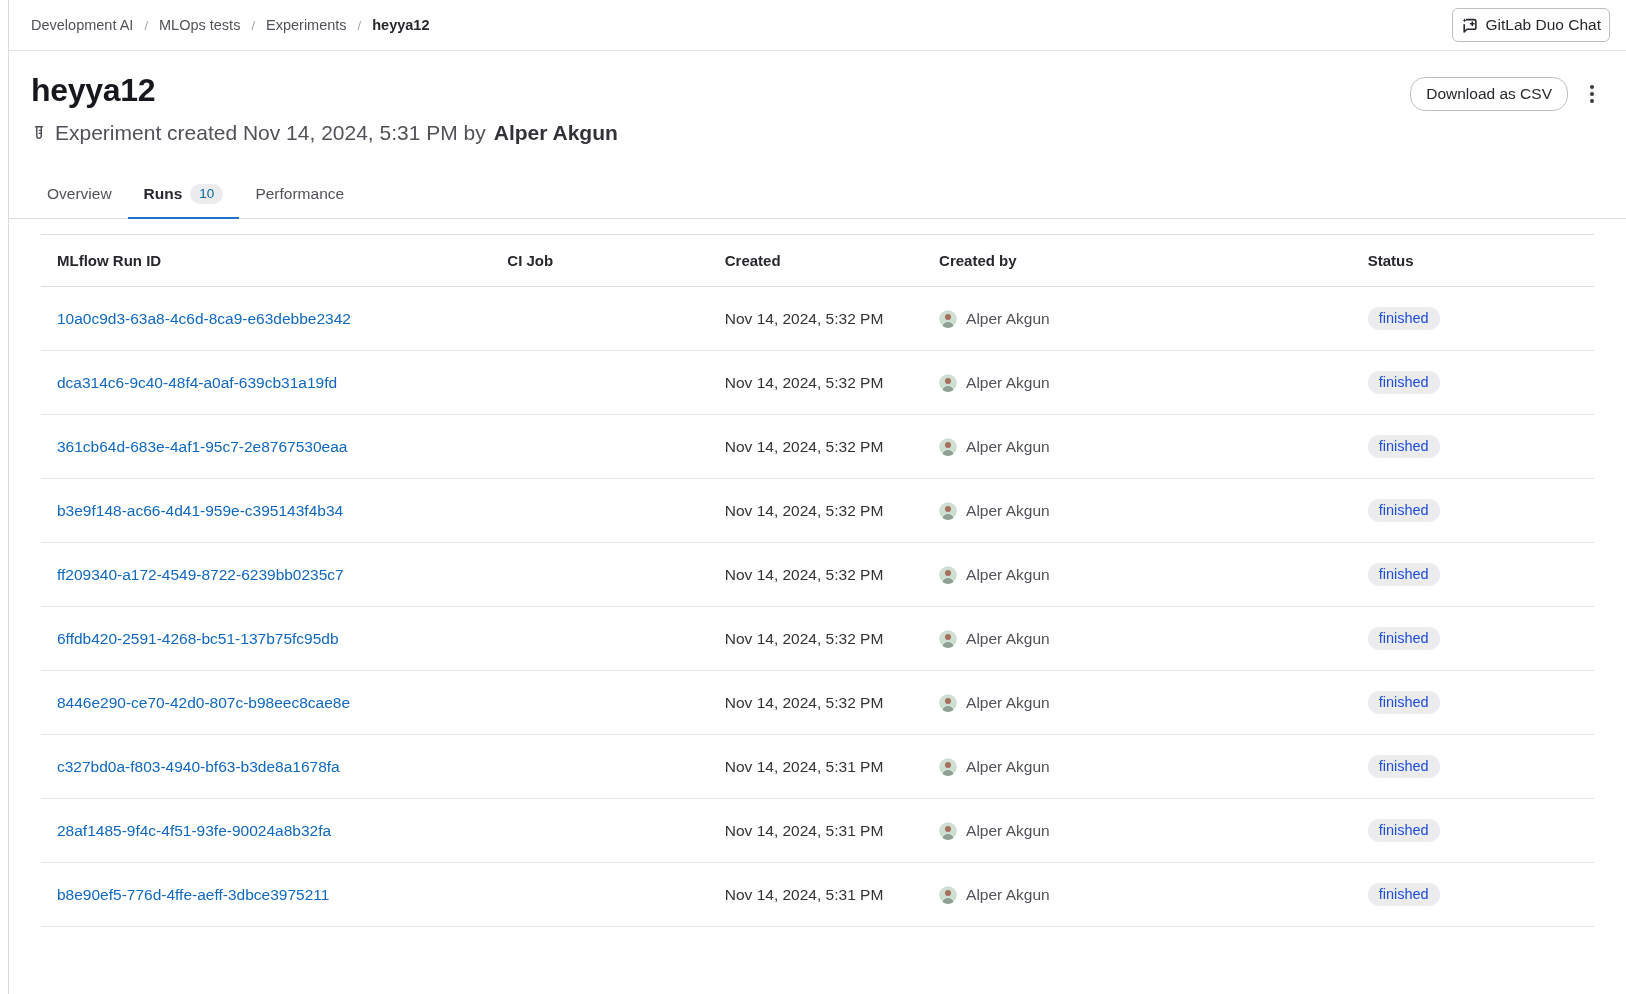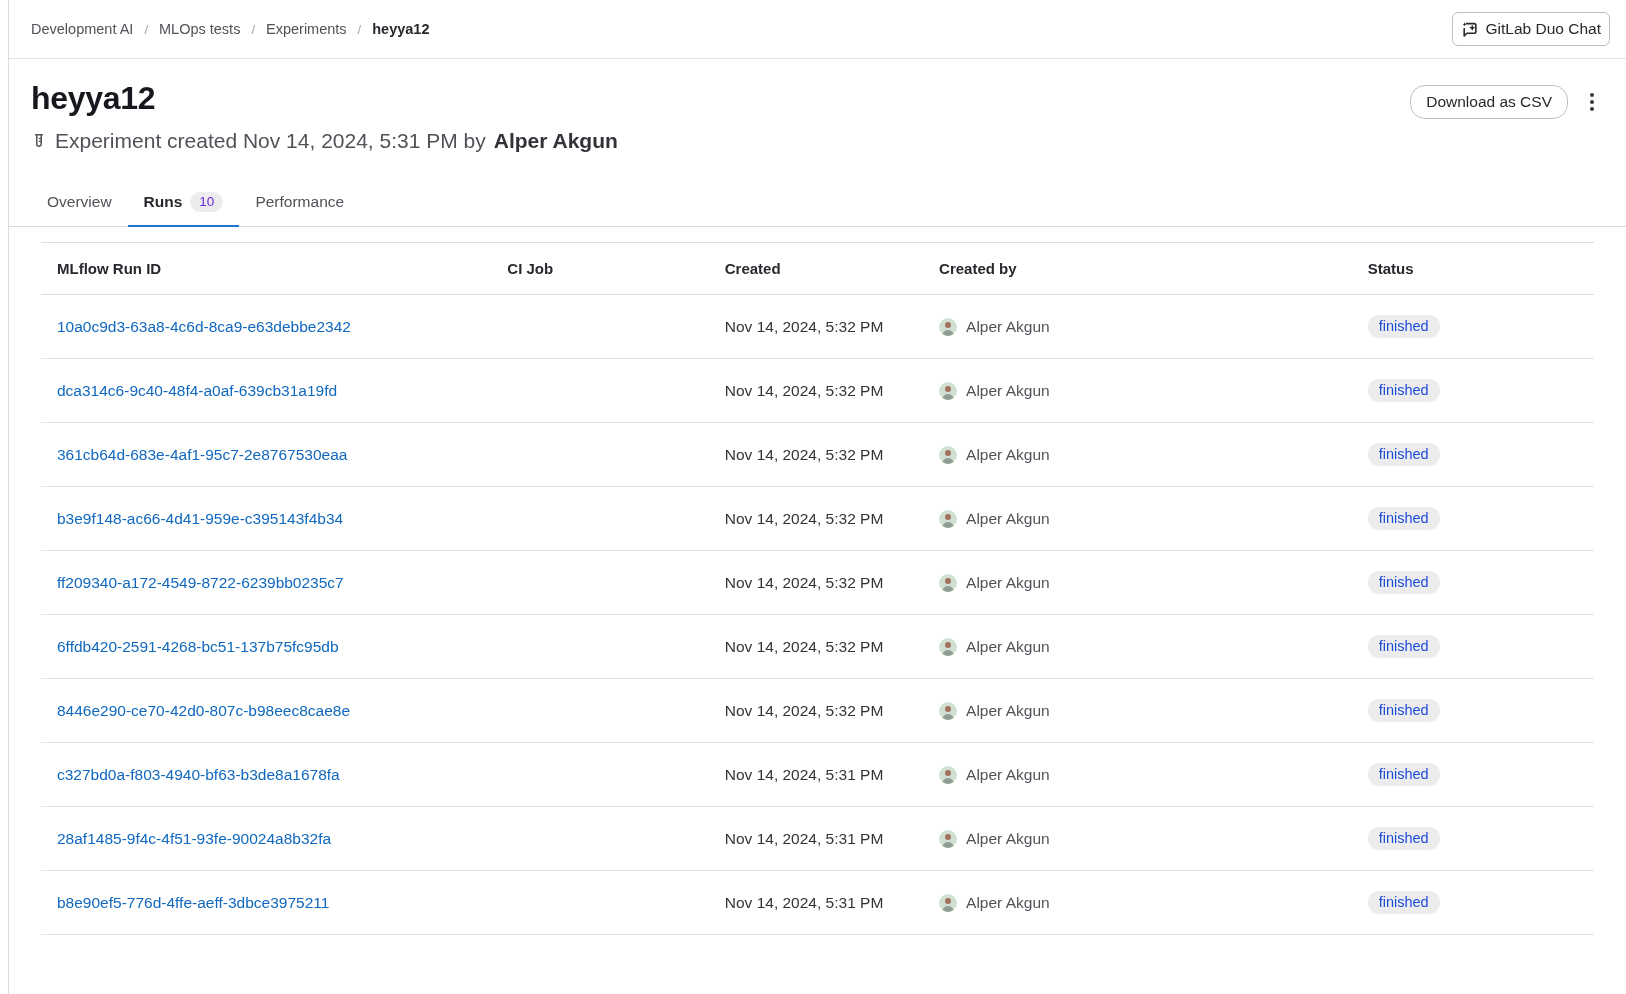--- a/index.html
+++ b/index.html
@@ -1,21 +1,21 @@
 <!DOCTYPE html>
 <html><head>
 <meta charset="utf-8">
 <style>
   * { margin:0; padding:0; box-sizing:border-box; }
   html,body { width:1626px; height:994px; background:#ffffff;
     font-family:"Liberation Sans", sans-serif; color:#333238; }
   .page { margin-left:8px; border-left:1px solid #dcdcde; min-height:994px; background:#fff; }
 
   
-  .breadcrumb-bar { height:59px; display:flex; align-items:center; justify-content:space-between;
+  .breadcrumb-bar { height:51px; display:flex; align-items:center; justify-content:space-between;
     padding:0 16px 0 22px; border-bottom:1px solid #e2e2e4; }
   .breadcrumb { display:flex; align-items:center; gap:11px; font-size:14.5px; color:#535158; }
   .crumb { cursor:pointer; }
   .crumb.last { color:#28272d; font-weight:700; }
   .sep { color:#a4a3a8; font-size:13px; }
   .duo-btn { display:flex; align-items:center; gap:8px; border:1px solid #bfbfc3; border-radius:6px;
     background:#fff; padding:7px 8px; font-size:15.5px; color:#28272d; cursor:pointer; }
 
   
   .header-row { padding:22px 24px 0 22px; display:flex; justify-content:space-between; align-items:flex-start; }
@@ -30,21 +30,21 @@
   
   .subline { padding:10px 20px 0 22px; display:flex; align-items:center; gap:8px;
     color:#535158; font-size:21px; }
   .subline .name { color:#333238; font-weight:700; }
 
   
   .tabs { margin-top:26px; padding:0 22px; display:flex; border-bottom:1px solid #dbdbdd; }
   .tab { padding:13px 16px; font-size:15.5px; color:#535158; cursor:pointer; display:flex;
     gap:8px; align-items:center; border-bottom:2px solid transparent; margin-bottom:-1px; }
   .tab.active { color:#28272d; font-weight:700; border-bottom-color:#1f75cb; }
-  .badge { background:#ececef; color:#6d28d9; font-size:13.5px; font-weight:400;
+  .badge { background:#ececef; color:#0369a1; font-size:13.5px; font-weight:400;
     padding:1px 9px; border-radius:10px; line-height:18px; }
 
   
   .table-wrap { margin:15px 32px 0 32px; }
   table { width:100%; border-collapse:collapse; table-layout:fixed; }
   thead th { text-align:left; font-size:15px; font-weight:700; color:#28272d;
     padding:17px 16px; border-top:1px solid #dcdcde; border-bottom:1px solid #dcdcde; }
   tbody td { padding:20px 16px; font-size:15.5px; color:#333238;
     border-bottom:1px solid #e4e4e6; vertical-align:middle; }
   .run-link { color:#1068bf; text-decoration:none; cursor:pointer; }

